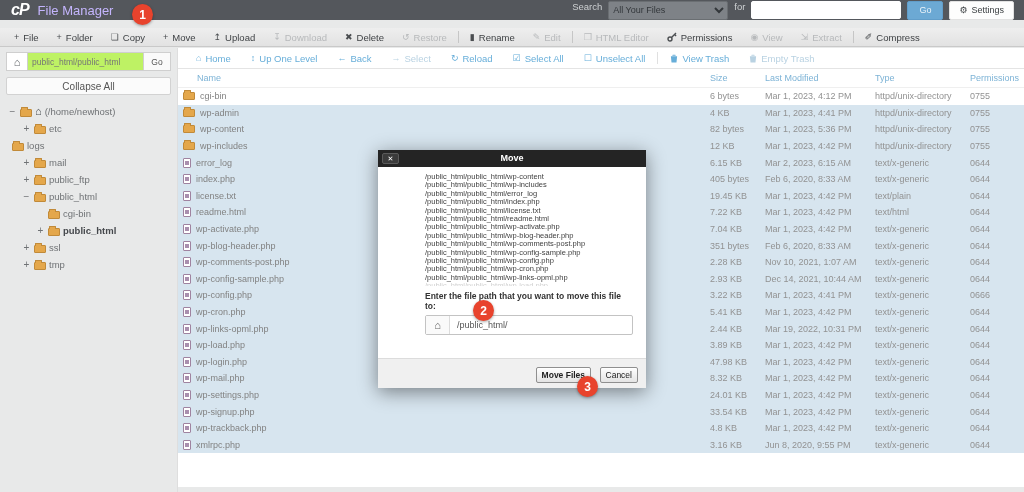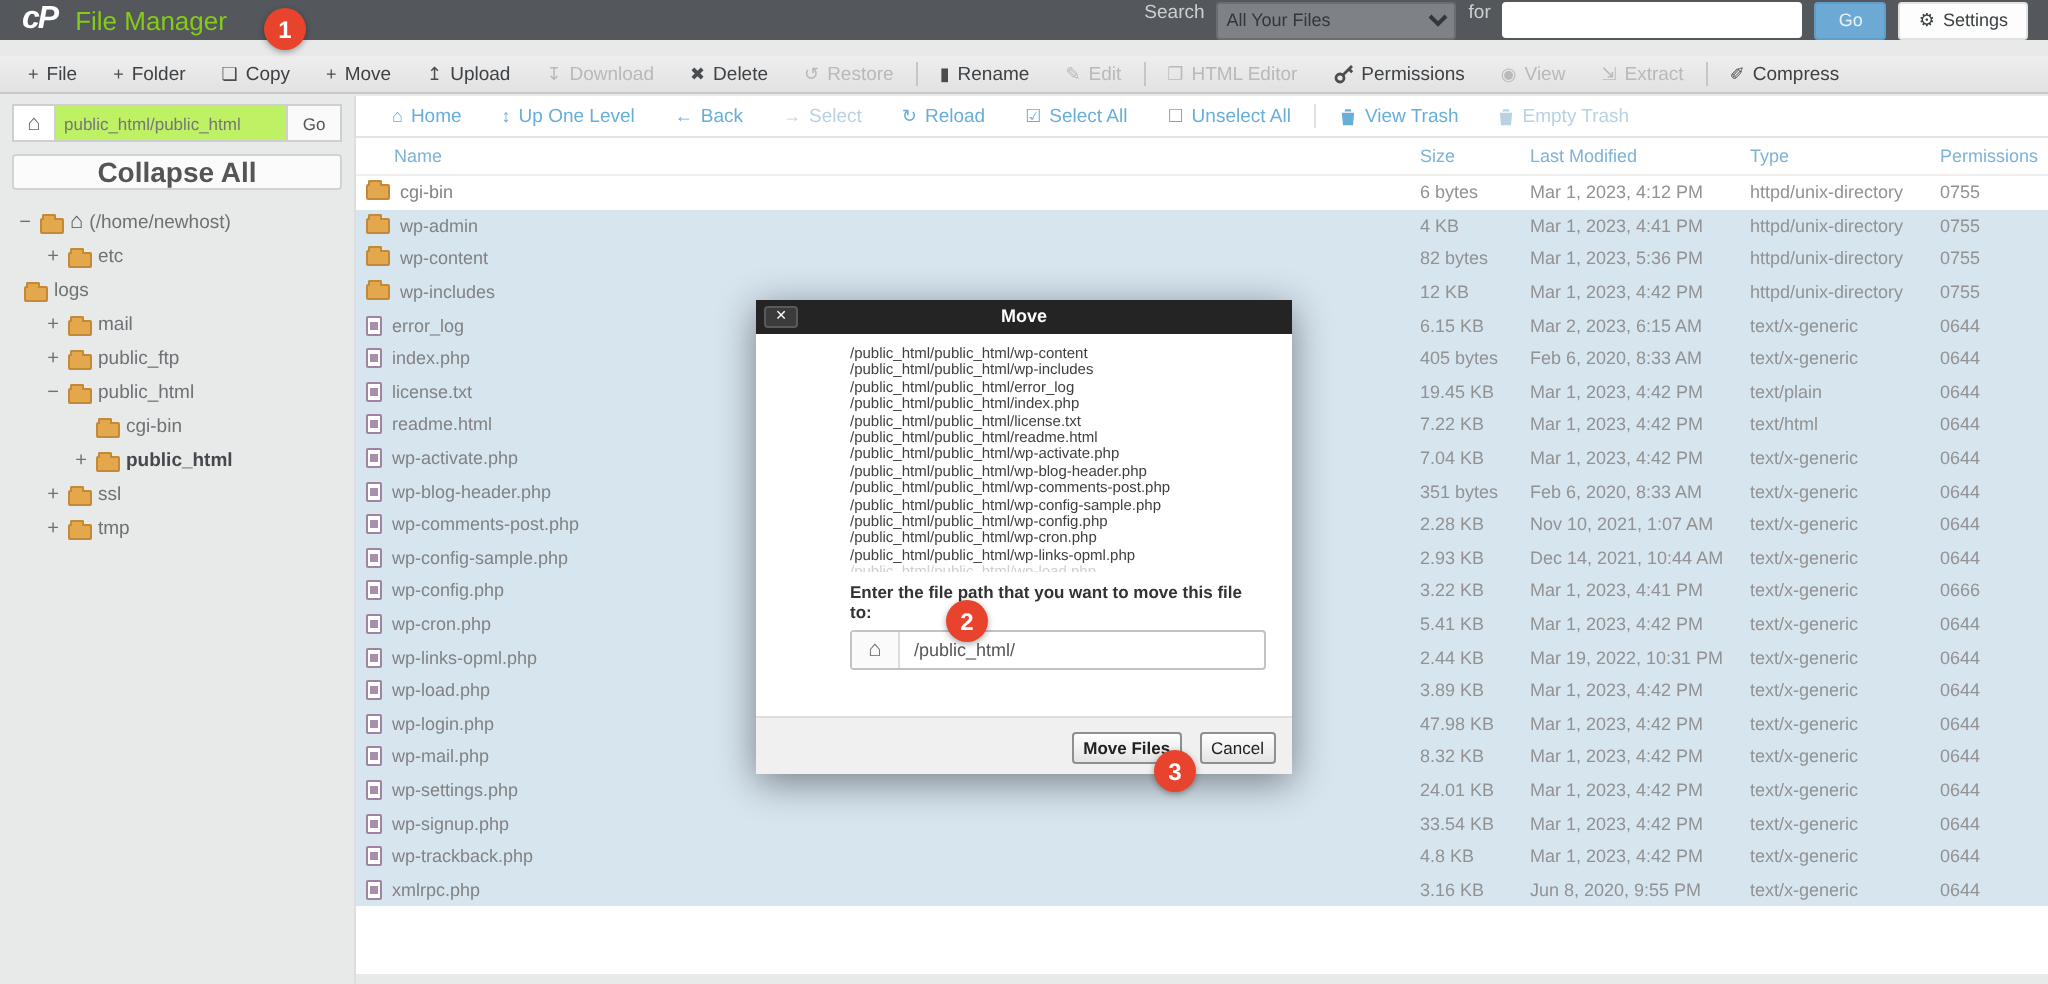--- a/index.html
+++ b/index.html
@@ -7,41 +7,41 @@
   body {
     position:relative; overflow:hidden;
     background:#e8e9e9;
     font-family:"Liberation Sans","DejaVu Sans",sans-serif;
     -webkit-font-smoothing:antialiased;
   }
   
   .header { position:absolute; top:0; left:0; right:0; height:20px; background:#54575c;
             display:flex; align-items:center; color:#cdd0d2; z-index:5; }
   .logo { font-weight:bold; font-style:italic; font-size:16px; color:#fff; margin:0 9px 0 11px; letter-spacing:-1px; }
-  .app-title { font-size:13px; color:#84cc16; }
+  .app-title { font-size:13px; color:#c4b5fd; }
   .header-right { margin-left:auto; display:flex; align-items:flex-start; gap:6px; padding-right:10px; font-size:9.5px; }
   .scope-select { background:#7e8287; color:#33373b; border:1px solid #6a6e72; font-size:9px; height:19px; width:120px; border-radius:2px; }
   .search-input { width:150px; height:18px; border:1px solid #fff; background:#fff; font-size:9px; padding:0 4px; border-radius:2px; }
   .go-btn { background:#6ca9d4; color:#e9f2f9; border:1px solid #619dc9; font-size:9px; height:19px; padding:0 11px; border-radius:2px; cursor:pointer; }
   .settings-btn { background:#fdfdfd; color:#3c4043; border:1px solid #e2e2e2; font-size:9px; height:19px; padding:0 9px; border-radius:2px; cursor:pointer; display:flex; align-items:center; gap:4px; }
   
   .toolbar { position:absolute; top:28px; left:0; right:0; height:19px;
              background:linear-gradient(#eeeeee,#e2e2e2); border-bottom:1px solid #c9c9c9;
              display:flex; align-items:center; padding-left:5px; font-size:9.5px; color:#3f4245; z-index:4; }
   .tb-item { display:flex; align-items:center; gap:4px; padding:0 9px; cursor:pointer; white-space:nowrap; }
   .tb-item .ic { font-size:9px; line-height:1; color:#4a4d50; display:flex; align-items:center; }
   .tb-item.disabled, .tb-item.disabled .ic { color:#b7b9bb; cursor:default; }
   .tb-sep { width:1px; height:12px; background:#c6c6c6; margin:0 2px; }
   
   .sidebar { position:absolute; top:48px; left:0; width:178px; bottom:0; background:#e8e9e9; border-right:1px solid #dedede; }
   .path-row { margin:4px 6px 0; display:flex; height:19px; }
   .home-cell { width:21px; background:#fff; border:1px solid #cfcfcf; border-right:none; display:flex; align-items:center; justify-content:center; color:#63676b; font-size:11px; cursor:pointer; }
   .path-input { flex:1; min-width:0; border:1px solid #cfcfcf; font-size:8.5px; color:#767676; padding:0 4px; background:#bef264; }
   .go-small { width:27px; background:#fafafa; border:1px solid #cfcfcf; border-left:none; font-size:8.5px; color:#555; cursor:pointer; }
-  .collapse-btn { margin:6px 6px 8px; display:block; width:calc(100% - 12px); height:18px; background:#fbfbfb; border:1px solid #d2d2d2; font-size:14px; color:#555; border-radius:2px; cursor:pointer;font-weight:bold; }
+  .collapse-btn { margin:6px 6px 8px; display:block; width:calc(100% - 12px); height:18px; background:#fbfbfb; border:1px solid #d2d2d2; font-size:10px; color:#555; border-radius:2px; cursor:pointer; }
   .tree { font-size:9.5px; color:#6f7275; }
   .tree-row { display:flex; align-items:center; height:17px; gap:3px; cursor:pointer; }
   .toggle { width:9px; font-size:10px; color:#6f7275; text-align:center; flex:0 0 9px; }
   .folder-ic { width:12px; height:8px; background:#e4a74b; border:1px solid #c18a39; border-radius:1px; position:relative; flex:0 0 12px; margin-top:2px; }
   .folder-ic::before { content:""; position:absolute; top:-3px; left:0; width:5px; height:2px; background:#e4a74b; border:1px solid #c18a39; border-bottom:none; border-radius:1px 1px 0 0; }
   .home-glyph { color:#4e5256; font-size:11px; line-height:1; }
   .tree-row .lbl.bold { font-weight:bold; color:#45484c; }
   
   .main { position:absolute; left:178px; top:48px; right:0; height:439px; background:#fff; }
   .nav { height:21px; border-bottom:1px solid #e4e4e4; display:flex; align-items:center; padding-left:8px; font-size:9.5px; color:#67aed9; }

